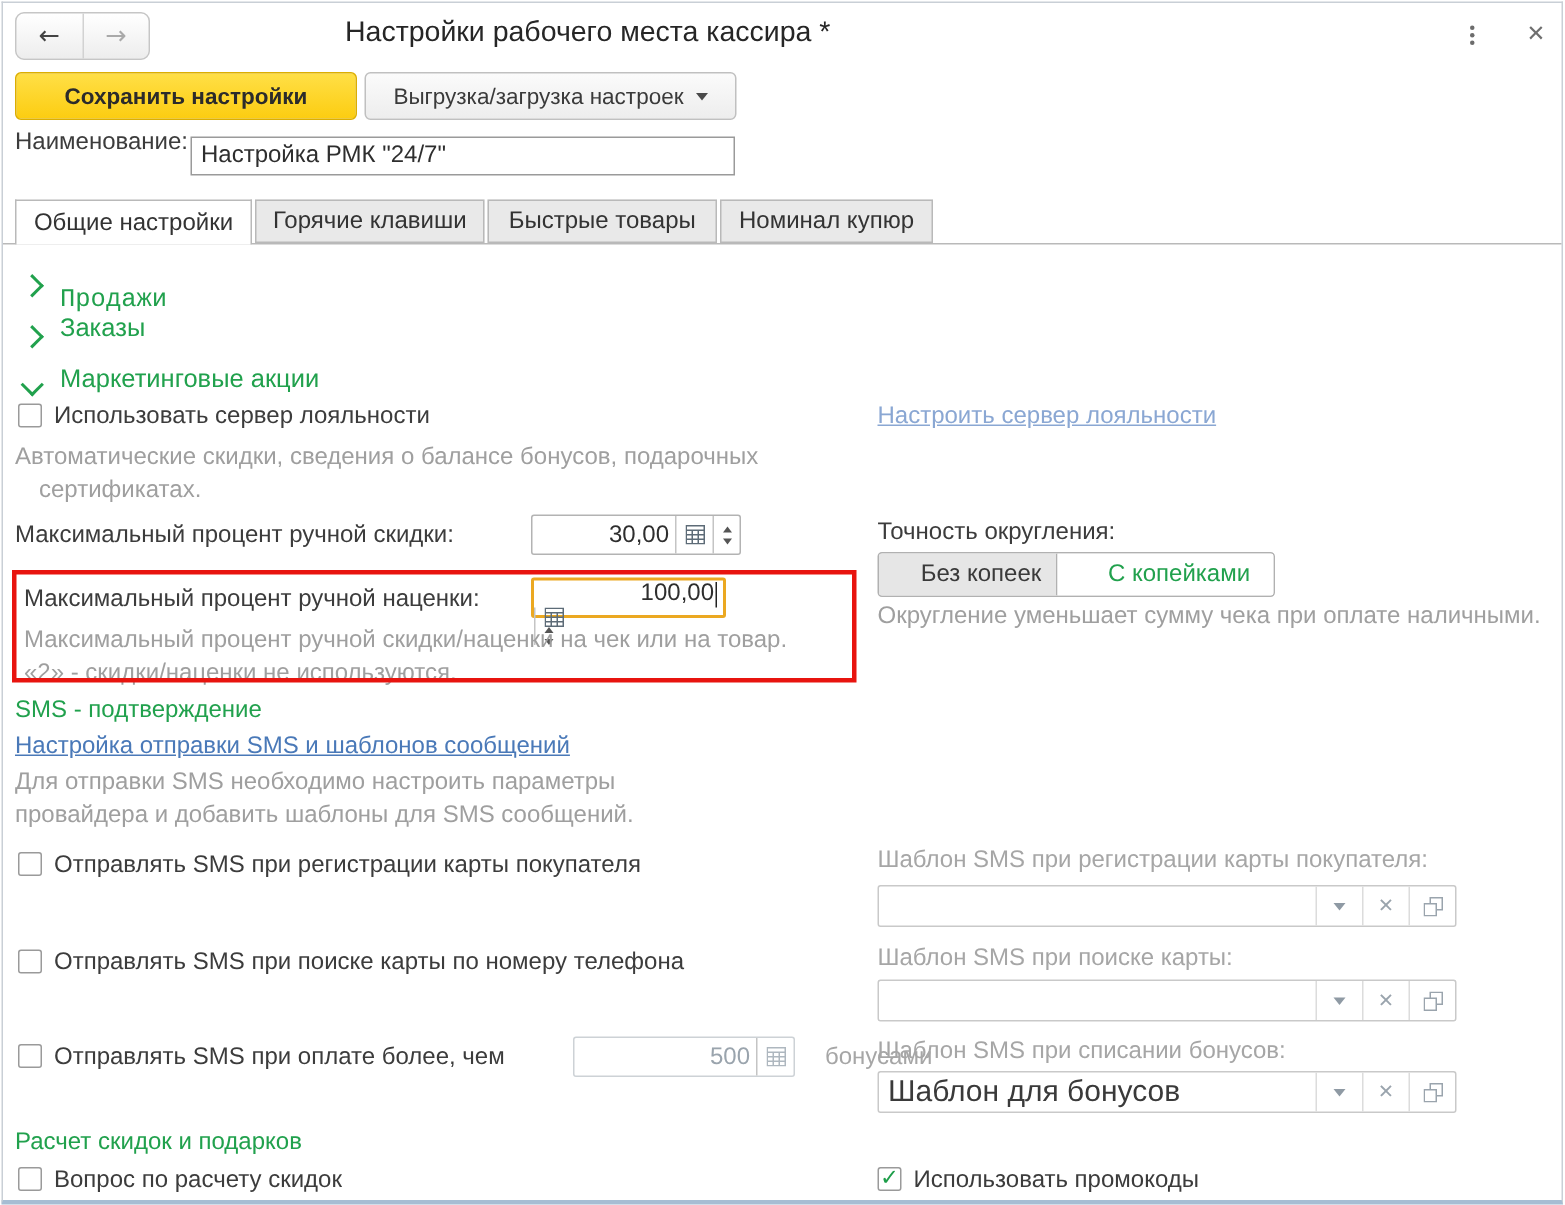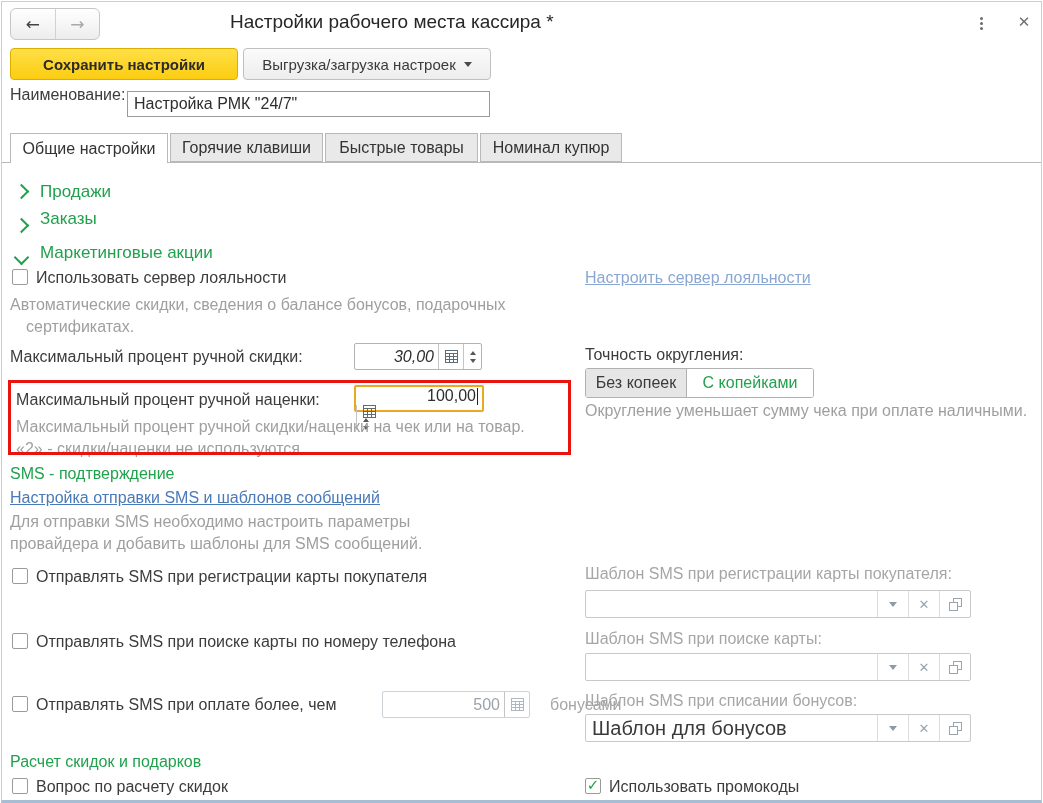--- a/index.html
+++ b/index.html
@@ -56,21 +56,21 @@
   .num-val{flex:1;display:flex;align-items:center;justify-content:flex-end;padding:0 4px;font-size:16px;color:#2e2e2e;}
   .numfield.disabled .num-val{color:#9aa4ad;}
   .caret-line{width:1px;height:17px;background:#222;margin-left:1px;}
   .num-calc{width:24px;display:flex;align-items:center;justify-content:center;border-left:1px solid #c4c4c4;cursor:pointer;}
   .num-spin{width:17px;display:flex;flex-direction:column;align-items:center;justify-content:center;gap:4px;
             border-left:1px solid #c4c4c4;cursor:pointer;}
   .tri-up{width:0;height:0;border-left:3.5px solid transparent;border-right:3.5px solid transparent;border-bottom:4px solid #555;}
   .tri-down{width:0;height:0;border-left:3.5px solid transparent;border-right:3.5px solid transparent;border-top:4px solid #555;}
   
   .toggle{left:583px;top:366px;height:28px;display:flex;border:1px solid #b1b1b1;border-radius:3px;overflow:hidden;background:#fff;}
-  .seg{display:flex;align-items:center;justify-content:center;font-size:16px;cursor:pointer;}
+  .seg{display:flex;align-items:center;justify-content:center;font-size:16px;cursor:pointer;padding-left:18px;}
   .seg-gray{width:100px;background:#e6e6e6;color:#3a3a3a;border-right:1px solid #b1b1b1;}
   .seg-green{width:126px;background:#fff;color:#21a14d;}
   
   .redbox{left:6px;top:378px;width:563px;height:75px;border:3px solid #e8140f;box-sizing:border-box;z-index:3;pointer-events:none;}
   
   .combo{width:386px;height:28px;display:flex;border:1px solid #c9c9c9;border-radius:2px;background:#fff;box-sizing:border-box;}
   .combo-val{flex:1;display:flex;align-items:center;padding:0 6px;font-size:20px;color:#3a3a3a;overflow:hidden;white-space:nowrap;}
   .combo-btn{width:30px;display:flex;align-items:center;justify-content:center;border-left:1px solid #dcdcdc;cursor:pointer;color:#9b9b9b;}
   .tri-dn-sm{width:0;height:0;border-left:4px solid transparent;border-right:4px solid transparent;border-top:5px solid #8f9aa4;}
   .x-glyph{font-family:"DejaVu Sans",sans-serif;font-size:13px;color:#9aa4ad;}
@@ -105,34 +105,34 @@
   <div class="abs lbl name-lbl">Наименование:</div>
   <input class="abs name-input" value="Настройка РМК &quot;24/7&quot;" style="">
 
   <div class="abs tabstrip-line"></div>
   <div class="abs tab active" style="left:8px;width:158px;">Общие настройки</div>
   <div class="abs tab" style="left:168px;width:153px;">Горячие клавиши</div>
   <div class="abs tab" style="left:323px;width:153px;">Быстрые товары</div>
   <div class="abs tab" style="left:478px;width:142px;">Номинал купюр</div>
 
   <div class="abs" style="left:14px;top:181px;"><span class="chev right"></span></div>
-  <div class="abs green-h" style="left:38px;top:180px;">Продажи</div>
+  <div class="abs green-h" style="left:38px;top:189px;font-family:Liberation Mono, monospace;">Продажи</div>
   <div class="abs" style="left:14px;top:215px;"><span class="chev right"></span></div>
   <div class="abs green-h" style="left:38px;top:207px;">Заказы</div>
   <div class="abs" style="left:14px;top:247px;"><span class="chev down"></span></div>
   <div class="abs green-h" style="left:38px;top:241px;">Маркетинговые акции</div>
 
   <div class="abs cbx" style="left:10px;top:267px;"></div>
   <div class="abs lbl" style="left:34px;top:267px;">Использовать сервер лояльности</div>
   <div class="abs link link-light" style="left:583px;top:267px;">Настроить сервер лояльности</div>
   <div class="abs hint" style="left:8px;top:294px;">Автоматические скидки, сведения о балансе бонусов, подарочных</div>
   <div class="abs hint" style="left:24px;top:316px;">сертификатах.</div>
 
   <div class="abs lbl" style="left:8px;top:346px;">Максимальный процент ручной скидки:</div>
-  <div class="abs numfield" style="left:352px;top:341px;width:128px;font-style:italic;">
+  <div class="abs numfield" style="left:352px;top:341px;width:140px;">
     <div class="num-val">30,00</div>
     <div class="num-calc">
       <svg width="13" height="13">
           <rect x="0.5" y="0.5" width="12" height="12" fill="none" stroke="#5d6b77"></rect>
           <path d="M0.5 3.5 H12.5 M4.5 3.5 V12.5 M8.5 3.5 V12.5 M0.5 6.5 H12.5 M0.5 9.5 H12.5" stroke="#5d6b77" fill="none"></path>
         </svg>
     </div>
     <div class="num-spin">
       <span class="tri-up"></span>
       <span class="tri-down"></span>

